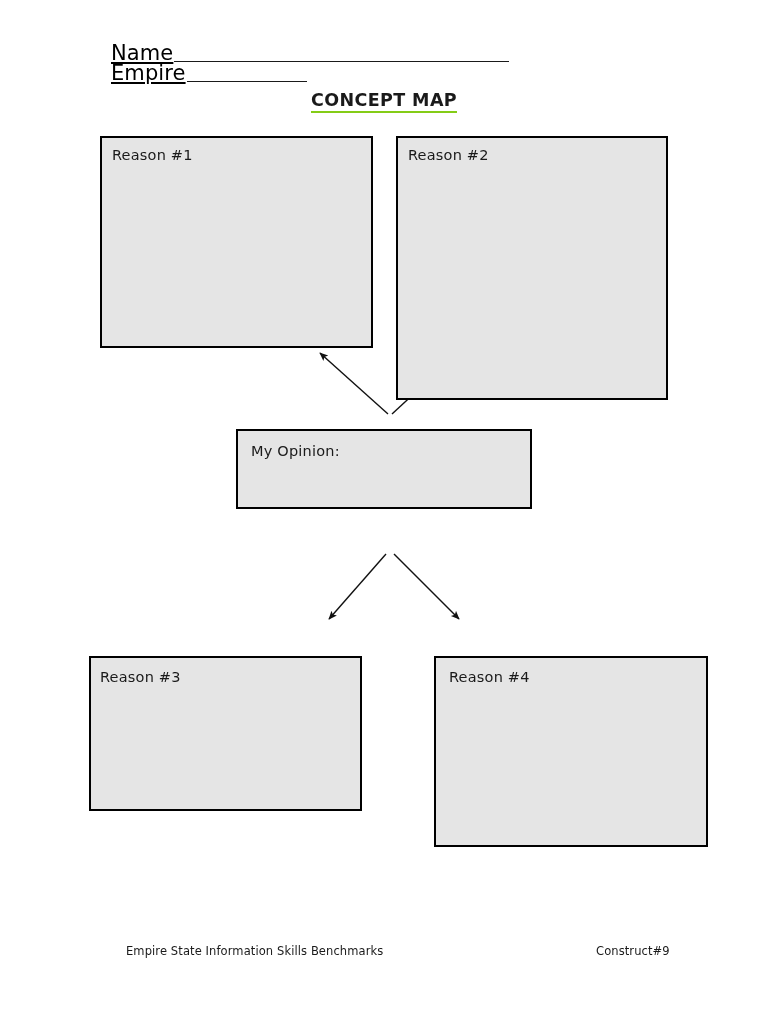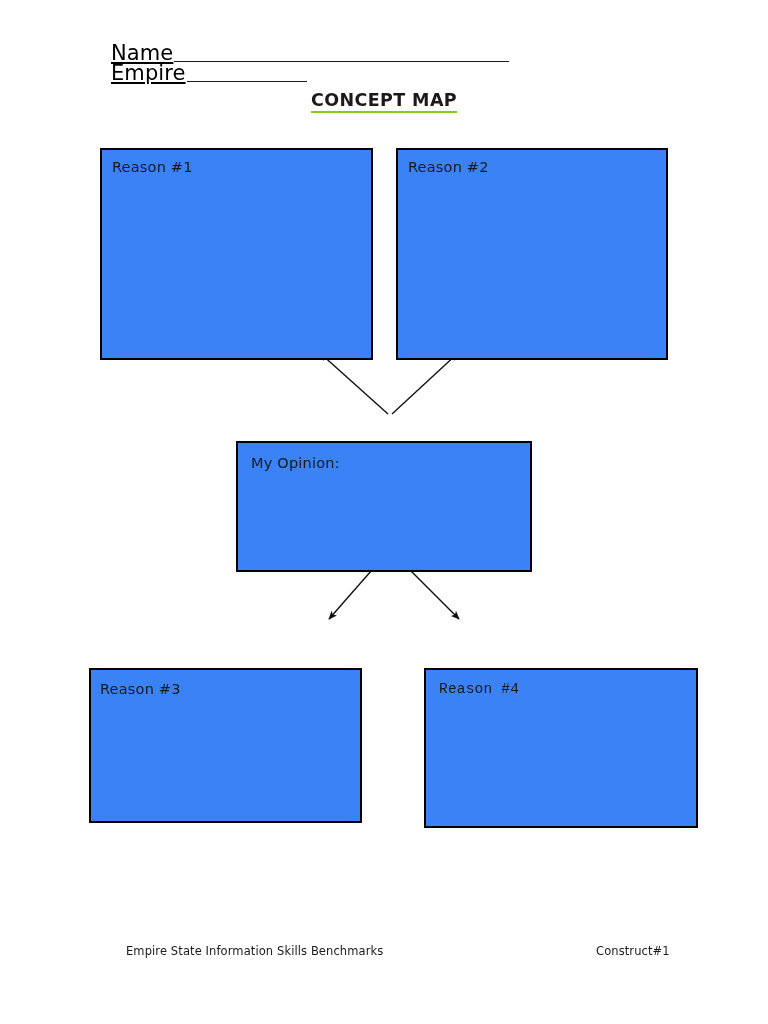--- a/index.html
+++ b/index.html
@@ -61,40 +61,39 @@
     letter-spacing: 0.4px;
   }
   .title span.title-text {
     border-bottom: 2px solid #84cc16;
     padding-bottom: 1px;
   }
 
   
   .concept-box {
     position: absolute;
-    background: #3b82f6;
+    background: #e5e5e5;
     border: 2.5px solid #000000;
-    margin-top: 12px;
   }
   .concept-box .box-label {
     position: absolute;
     left: 10px;
     top: 8px;
     font-size: 14.5px;
     line-height: 18px;
     letter-spacing: 0.2px;
     color: #1a1a1a;
     white-space: nowrap;
   }
 
   #box-reason-1 { left: 100px; top: 136px; width: 273px; height: 212px; }
-  #box-reason-2 { left: 396px; top: 136px; width: 272px; height: 212px; }
-  #box-opinion  { left: 236px; top: 429px; width: 296px; height: 131px; }
+  #box-reason-2 { left: 396px; top: 136px; width: 272px; height: 264px; }
+  #box-opinion  { left: 236px; top: 429px; width: 296px; height: 80px; }
   #box-reason-3 { left: 89px;  top: 656px; width: 273px; height: 155px; }
-  #box-reason-4 { left: 424px; top: 656px; width: 274px; height: 160px; font-family: Liberation Mono, monospace; }
+  #box-reason-4 { left: 434px; top: 656px; width: 274px; height: 191px; }
 
   #box-opinion .box-label { left: 13px; top: 11px; }
   #box-reason-3 .box-label { left: 9px; top: 10px; }
   #box-reason-4 .box-label { left: 13px; top: 10px; }
 
   
   .connectors {
     position: absolute;
     left: 0;
     top: 0;
@@ -178,16 +177,16 @@
   <div class="concept-box" id="box-reason-3">
     <span class="box-label">Reason #3</span>
   </div>
 
   <div class="concept-box" id="box-reason-4">
     <span class="box-label">Reason #4</span>
   </div>
 
   <div class="footer">
     <span class="footer-left">Empire State Information Skills Benchmarks</span>
-    <span class="footer-right">Construct#1</span>
+    <span class="footer-right">Construct#9</span>
   </div>
 
 </div>
 
 </body></html>

